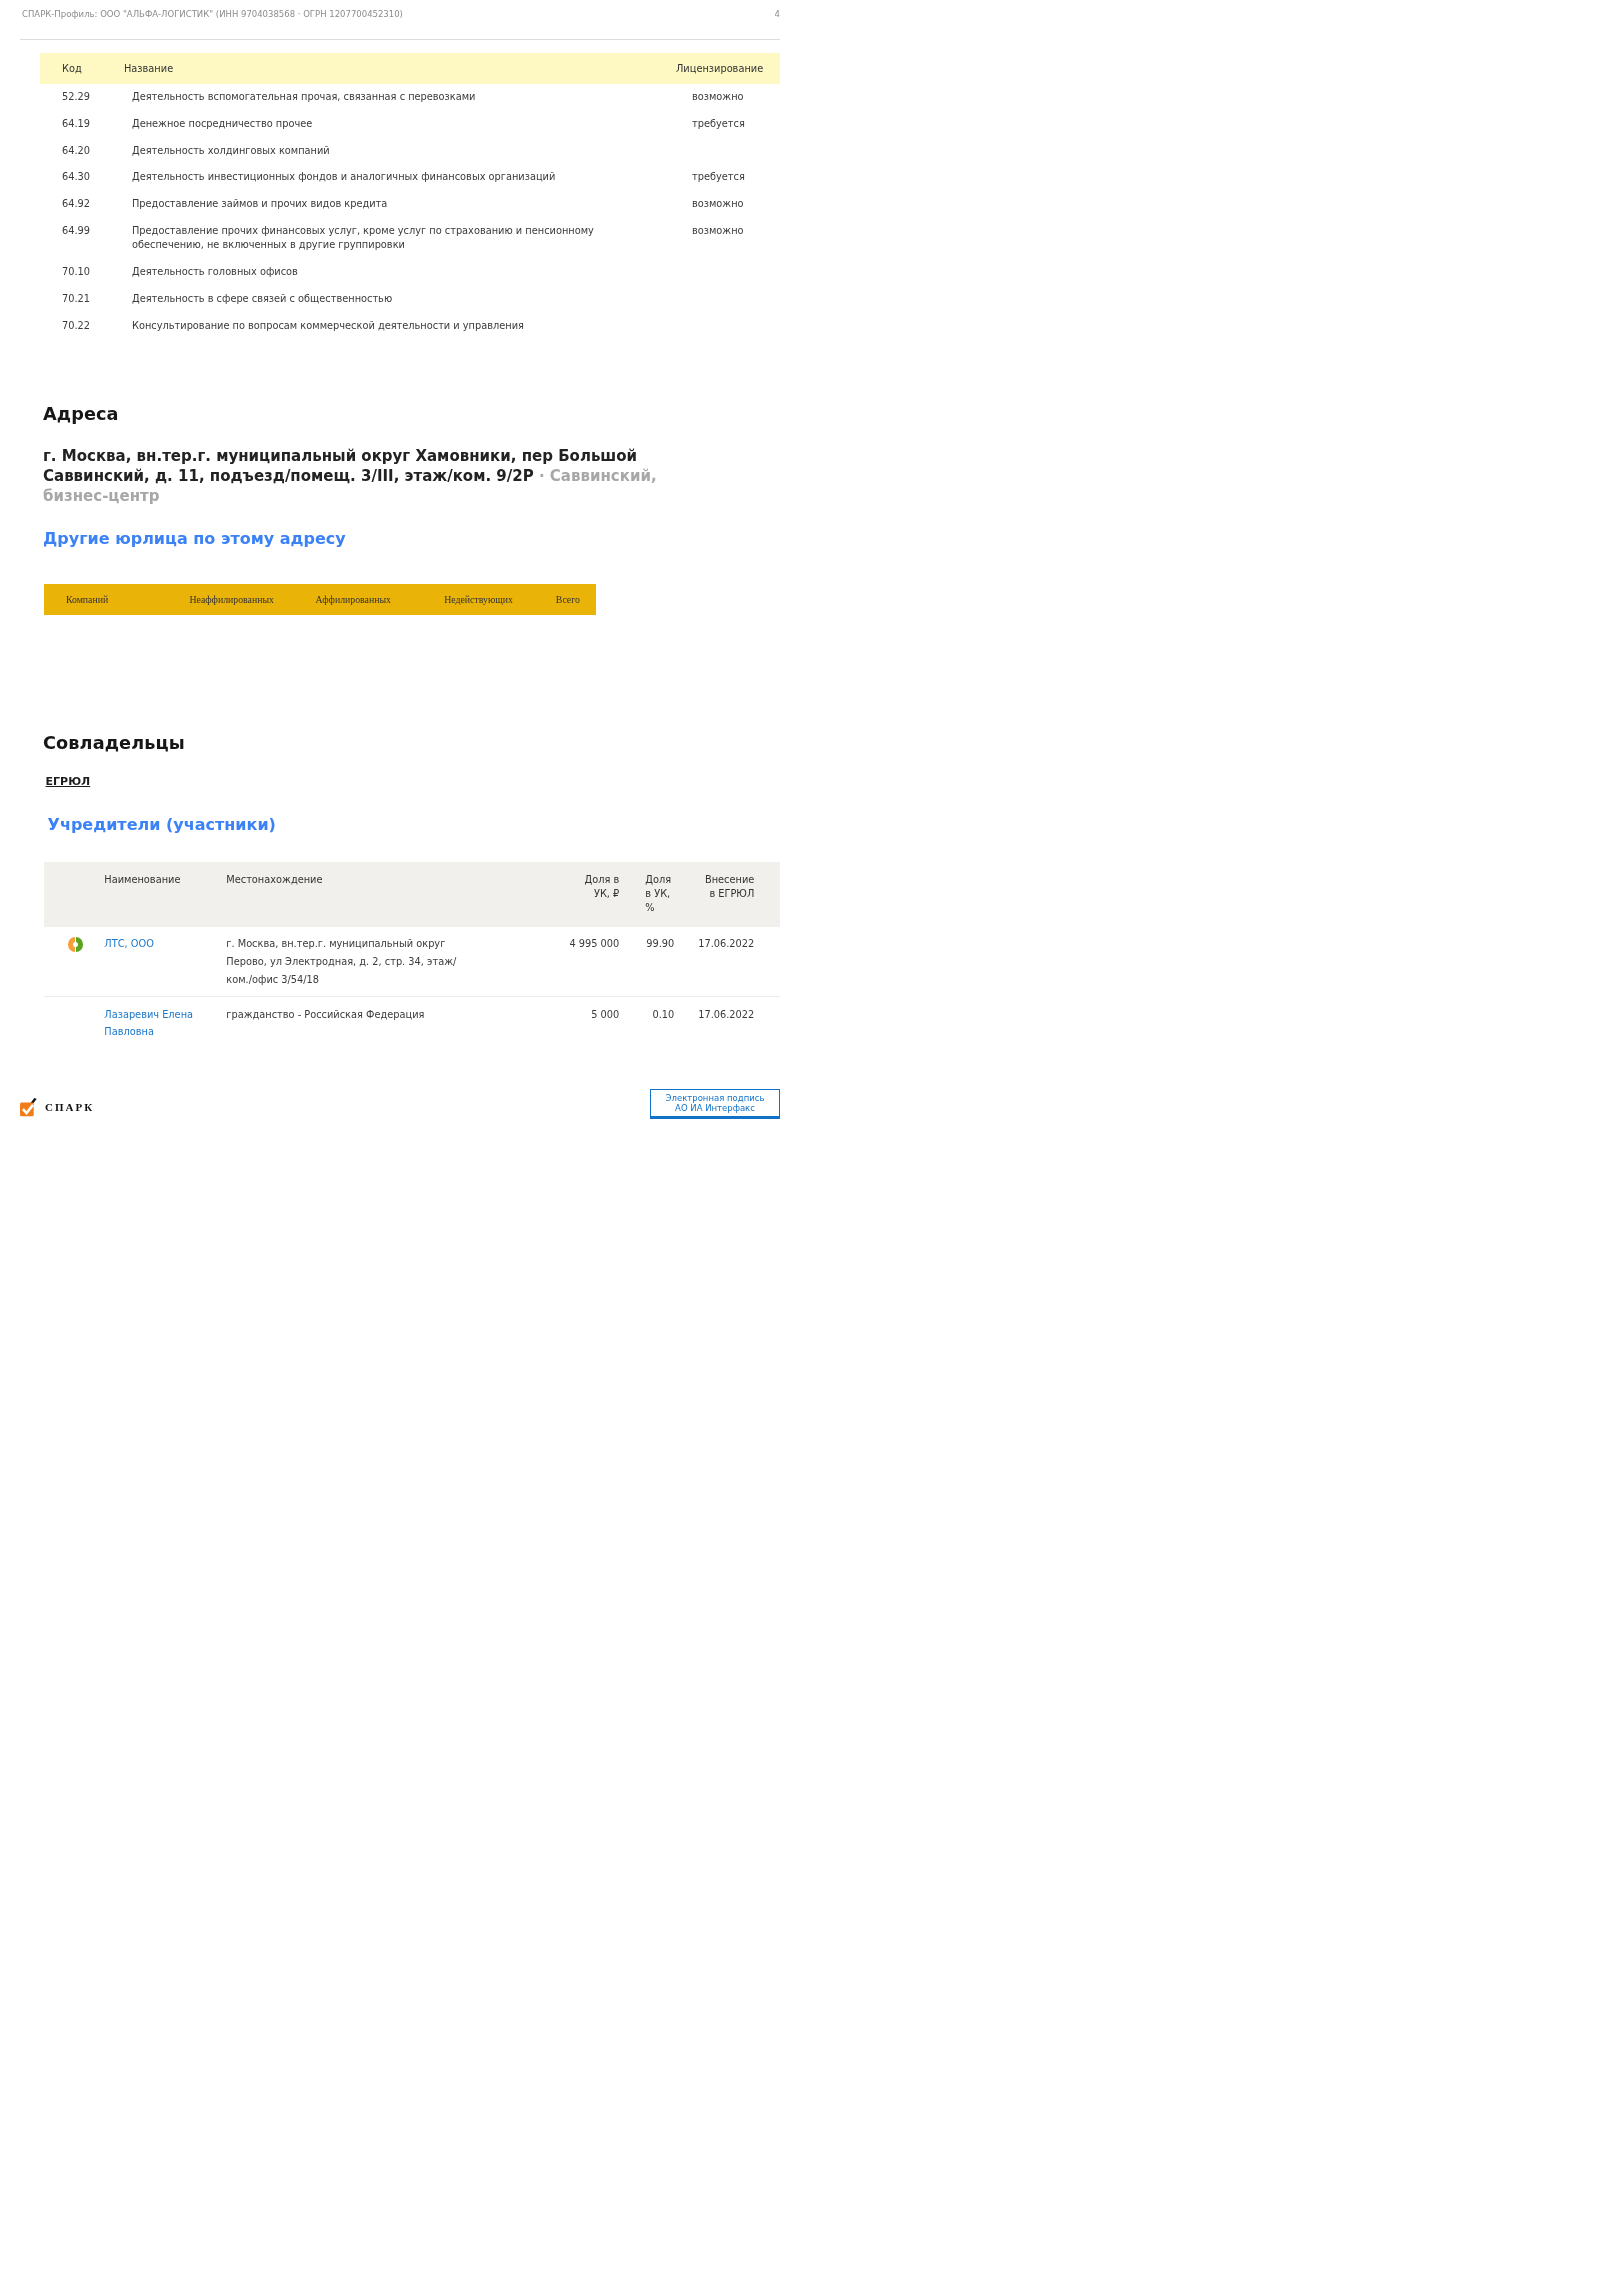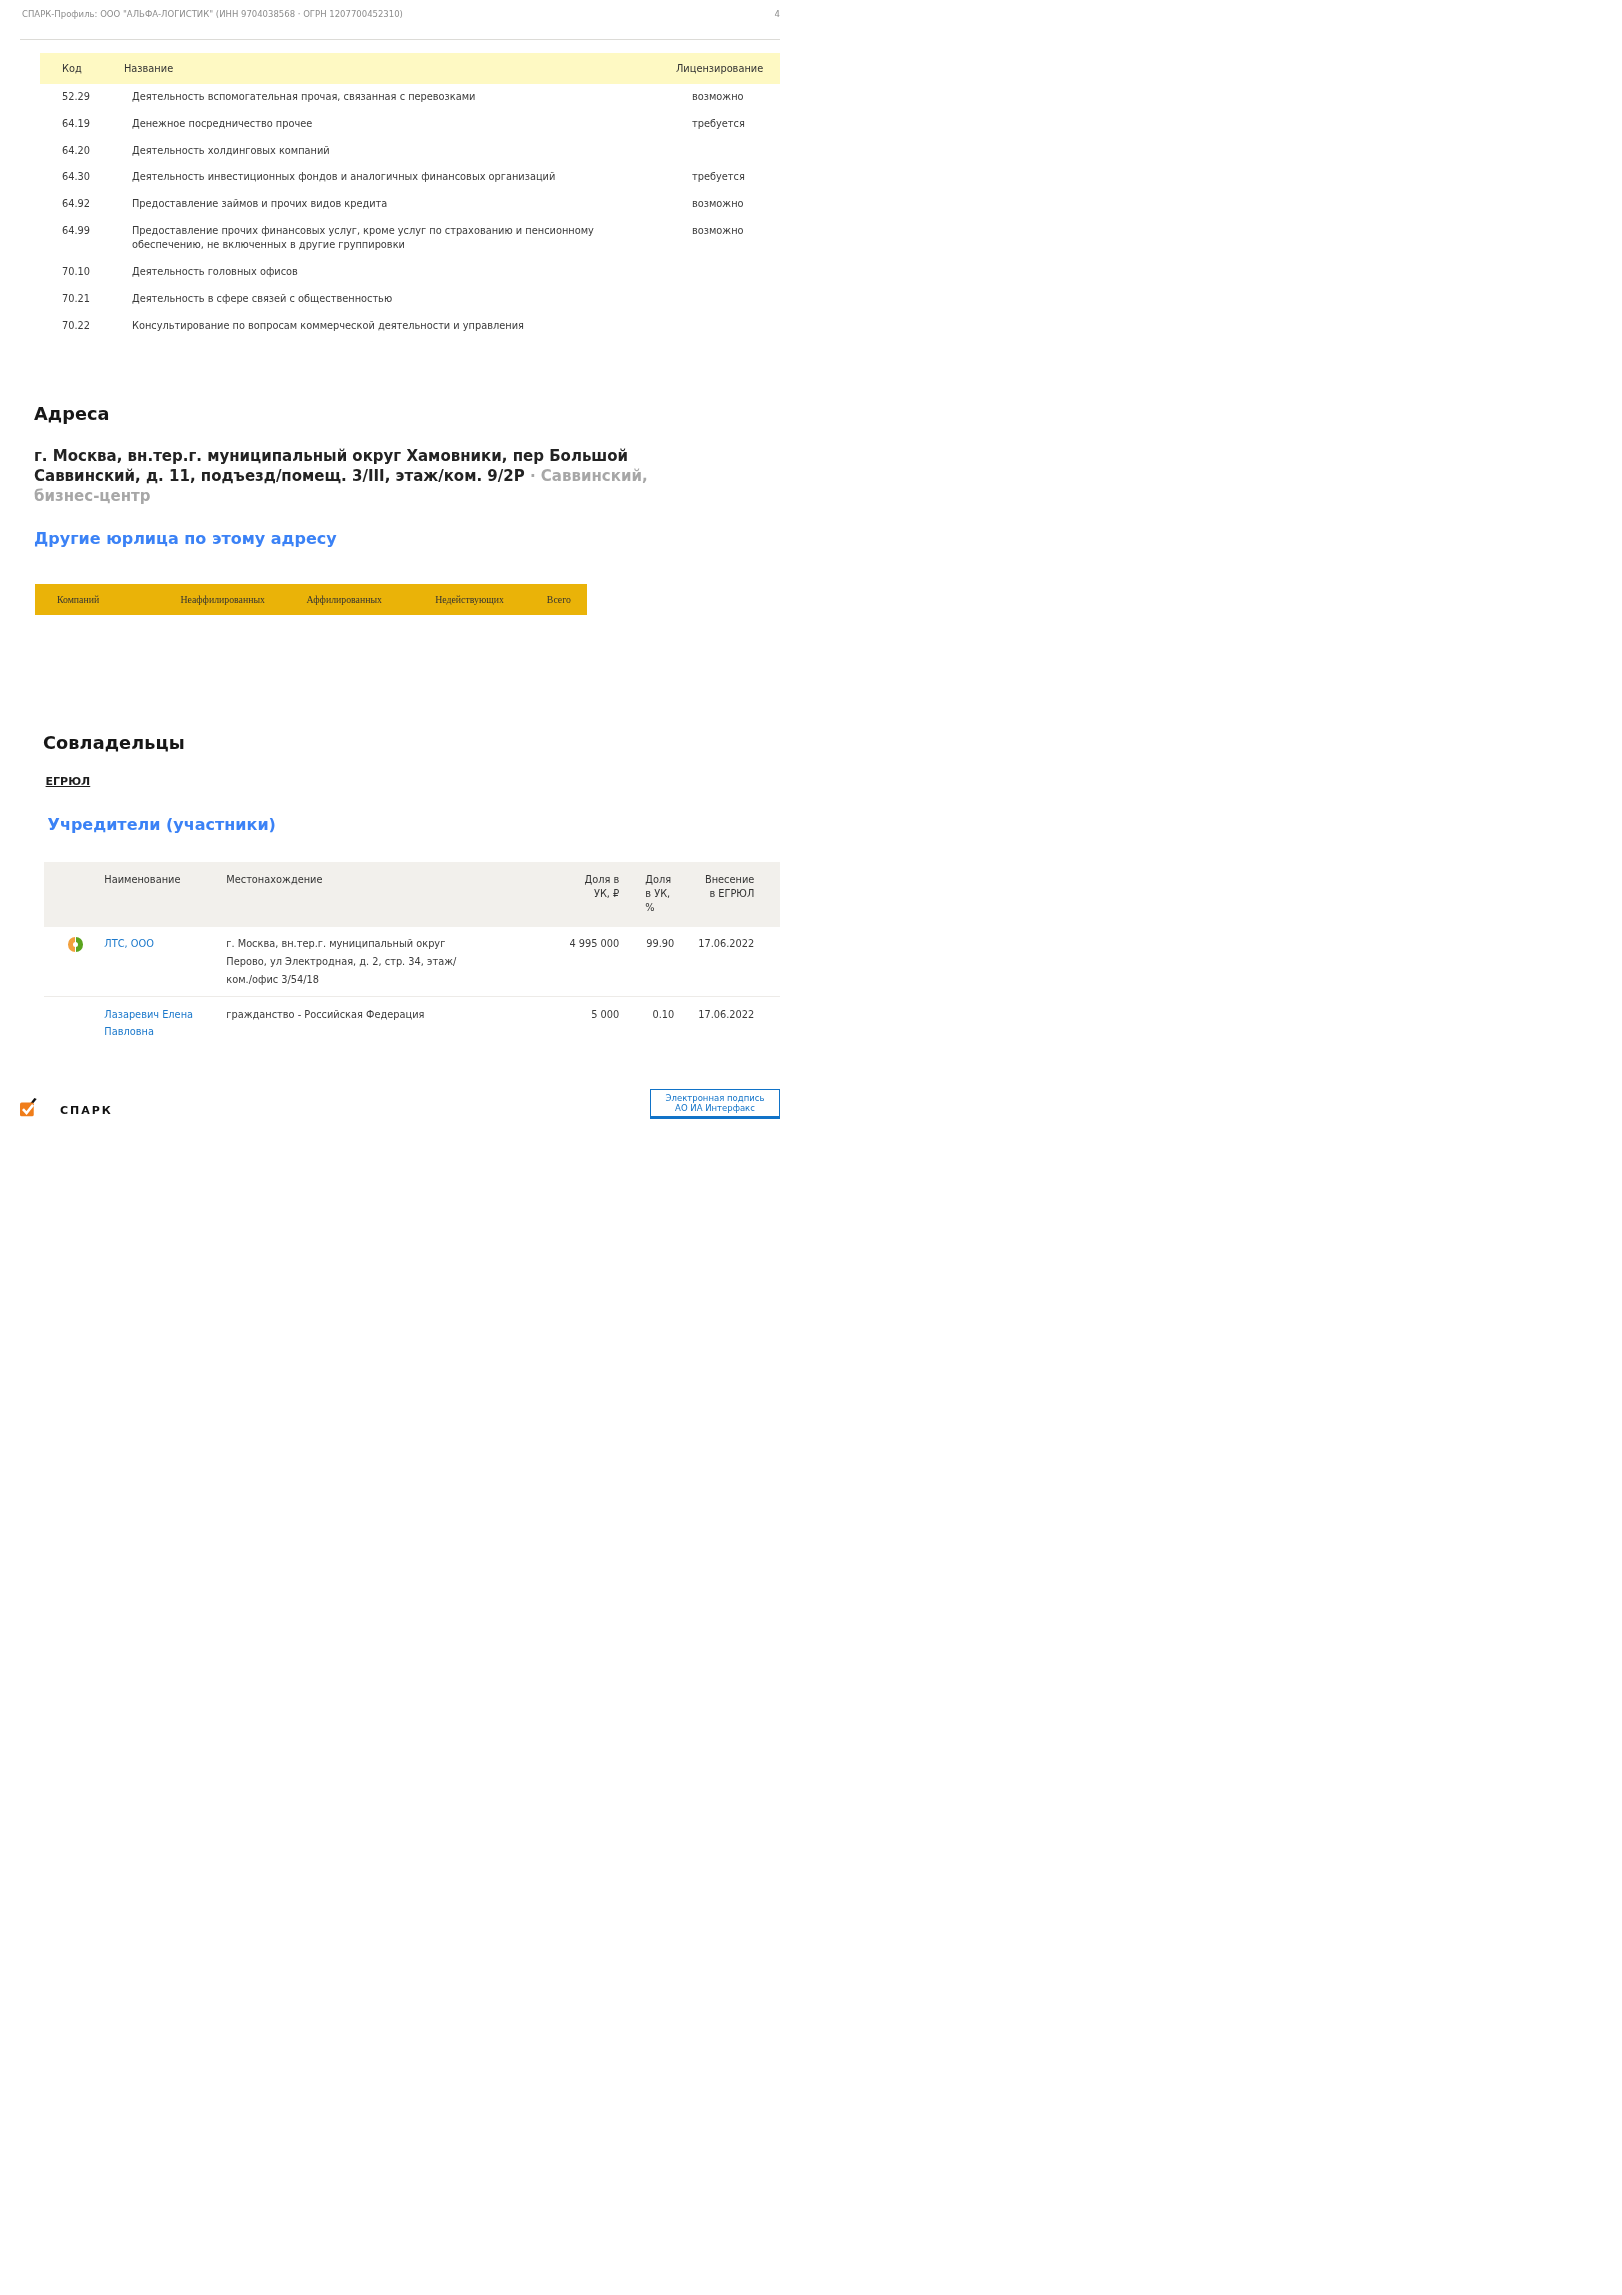--- a/index.html
+++ b/index.html
@@ -15,21 +15,21 @@
   .okved-head { display:grid; grid-template-columns:62px 552px 105px; padding:9.8px 0 9.8px 22px; background:#fef9c3; color:#333; }
   .okved-row { display:grid; grid-template-columns:62px 552px 105px; padding:6.5px 0 5.9px 22px; line-height:14.4px;gap:8px; }
   .okved-row .name { padding-right:29.4px; }
 
   
   h1.sec { font-size:17.7px; font-weight:bold; color:#171717; letter-spacing:0.1px; }
   h2.sec { font-size:16px; font-weight:bold; color:#3b82f6; }
   h3.sec { font-size:11px; font-weight:bold; color:#1c1c1c; }
 
   
-  .addresses { position:absolute; top:404px; left:34px; width:739px; }
+  .addresses { position:absolute; top:404px; left:43px; width:739px; }
   .address-line { margin-top:21.6px; max-width:633px; font-size:15px; font-weight:bold; line-height:20px; color:#222; }
   .address-line .note { color:#a7a7a7; }
   .addresses h2.sec { margin-top:23.6px; }
 
   .bld-table { margin:36px 0 0 1.3px; width:552px; font-size:9.8px; color:#3a3a3a; }
   .bld-head, .bld-row { display:grid; grid-template-columns:111px 97px 117px 122px 67px; padding-left:21.6px; padding-right:16.4px; }
   .bld-head { background:#eab308; padding-top:9.8px; padding-bottom:9.8px; color:#333;font-family:Liberation Serif, serif; }
   .bld-row { padding-top:8.5px; padding-bottom:8.5px; border-bottom:0.7px solid #e8e7e3; }
   .num { text-align:right; }
 
@@ -49,21 +49,21 @@
   .w44 { display:inline-block; width:29px; text-align:left; }
   .w84 { display:inline-block; width:55px; text-align:right; }
   a.link { color:#1b78cb; text-decoration:none; line-height:17.7px; display:inline-block; }
 
   .donut { display:block; width:14.4px; height:14.4px; margin:2px 0 0 24px; border-radius:50%;
            background:linear-gradient(90deg,#f2a03d 0 46%,#ffffff 46% 54%,#5aa41e 54% 100%); position:relative; }
   .donut::after { content:""; position:absolute; left:4.6px; top:4.6px; width:5.2px; height:5.2px; border-radius:50%; background:#fff; }
 
   
   .footer { position:absolute; left:20px; right:31px; top:1089px; display:flex; justify-content:space-between; align-items:flex-end; }
-  .brand { display:flex; align-items:flex-end; gap:23px; padding-bottom:2px; }
+  .brand { display:flex; align-items:center; gap:8px; padding-bottom:2px;font-family:Liberation Serif, serif; }
   .brand-text { font-size:11px; font-weight:bold; letter-spacing:2px; color:#111; line-height:13px; }
   .sig-btn { width:130px; border:1.3px solid #1173c8; border-bottom:3.3px solid #1173c8; background:#fff;
              color:#1173c8; font-size:8.5px; line-height:10.5px; text-align:center; padding:2.6px 3.9px 2px;
              font-family:"DejaVu Sans","Liberation Sans",sans-serif; cursor:pointer; }
 </style>
 </head>
 <body>
 
 <div class="page">
 

